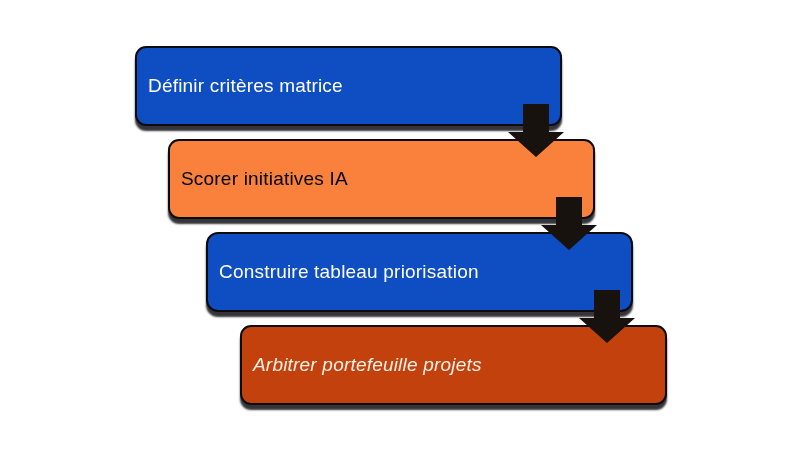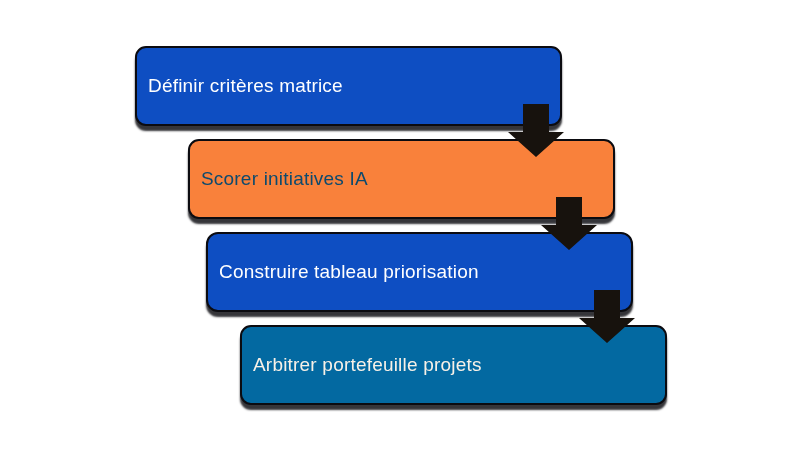--- a/index.html
+++ b/index.html
@@ -52,29 +52,29 @@
 </style>
 </head>
 <body>
 
 <div class="canvas">
 
   <div class="step step-0" style="background-color: rgb(14, 78, 194); color: rgb(255, 255, 255); border-color: rgb(11, 11, 16);">
     <span class="step-label">Définir critères matrice</span>
   </div>
 
-  <div class="step step-1" style="background-color: rgb(249, 129, 59); color: #0c4a6e; border-color: rgb(11, 11, 16); margin-left: 20px;">
+  <div class="step step-1" style="background-color: rgb(249, 129, 59); color: #000000; border-color: rgb(11, 11, 16);">
     <span class="step-label">Scorer initiatives IA</span>
   </div>
 
   <div class="step step-2" style="background-color: rgb(14, 78, 194); color: rgb(255, 255, 255); border-color: rgb(11, 11, 16); border-radius: 12px;">
     <span class="step-label">Construire tableau priorisation</span>
   </div>
 
-  <div class="step step-3" style="background-color: #0369a1; color: rgb(248, 241, 231); border-color: rgb(11, 11, 16);">
+  <div class="step step-3" style="background-color: #c2410c; color: rgb(248, 241, 231); border-color: rgb(11, 11, 16); font-style: italic;">
     <span class="step-label">Arbitrer portefeuille projets</span>
   </div>
 
   <div class="arrow arrow-0" style="color: rgb(23, 18, 13);">
     <svg width="56" height="53" viewBox="0 0 56 53" aria-hidden="true">
       <polygon points="15,0 41,0 41,28 56,28 28,53 0,28 15,28"></polygon>
     </svg>
   </div>
 
   <div class="arrow arrow-1" style="color: rgb(23, 18, 13);">

